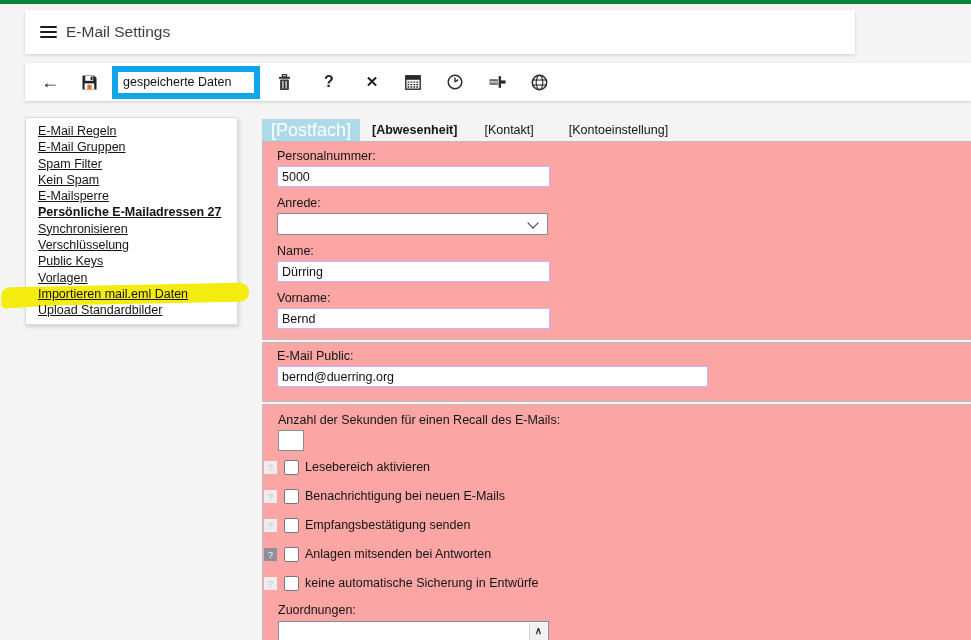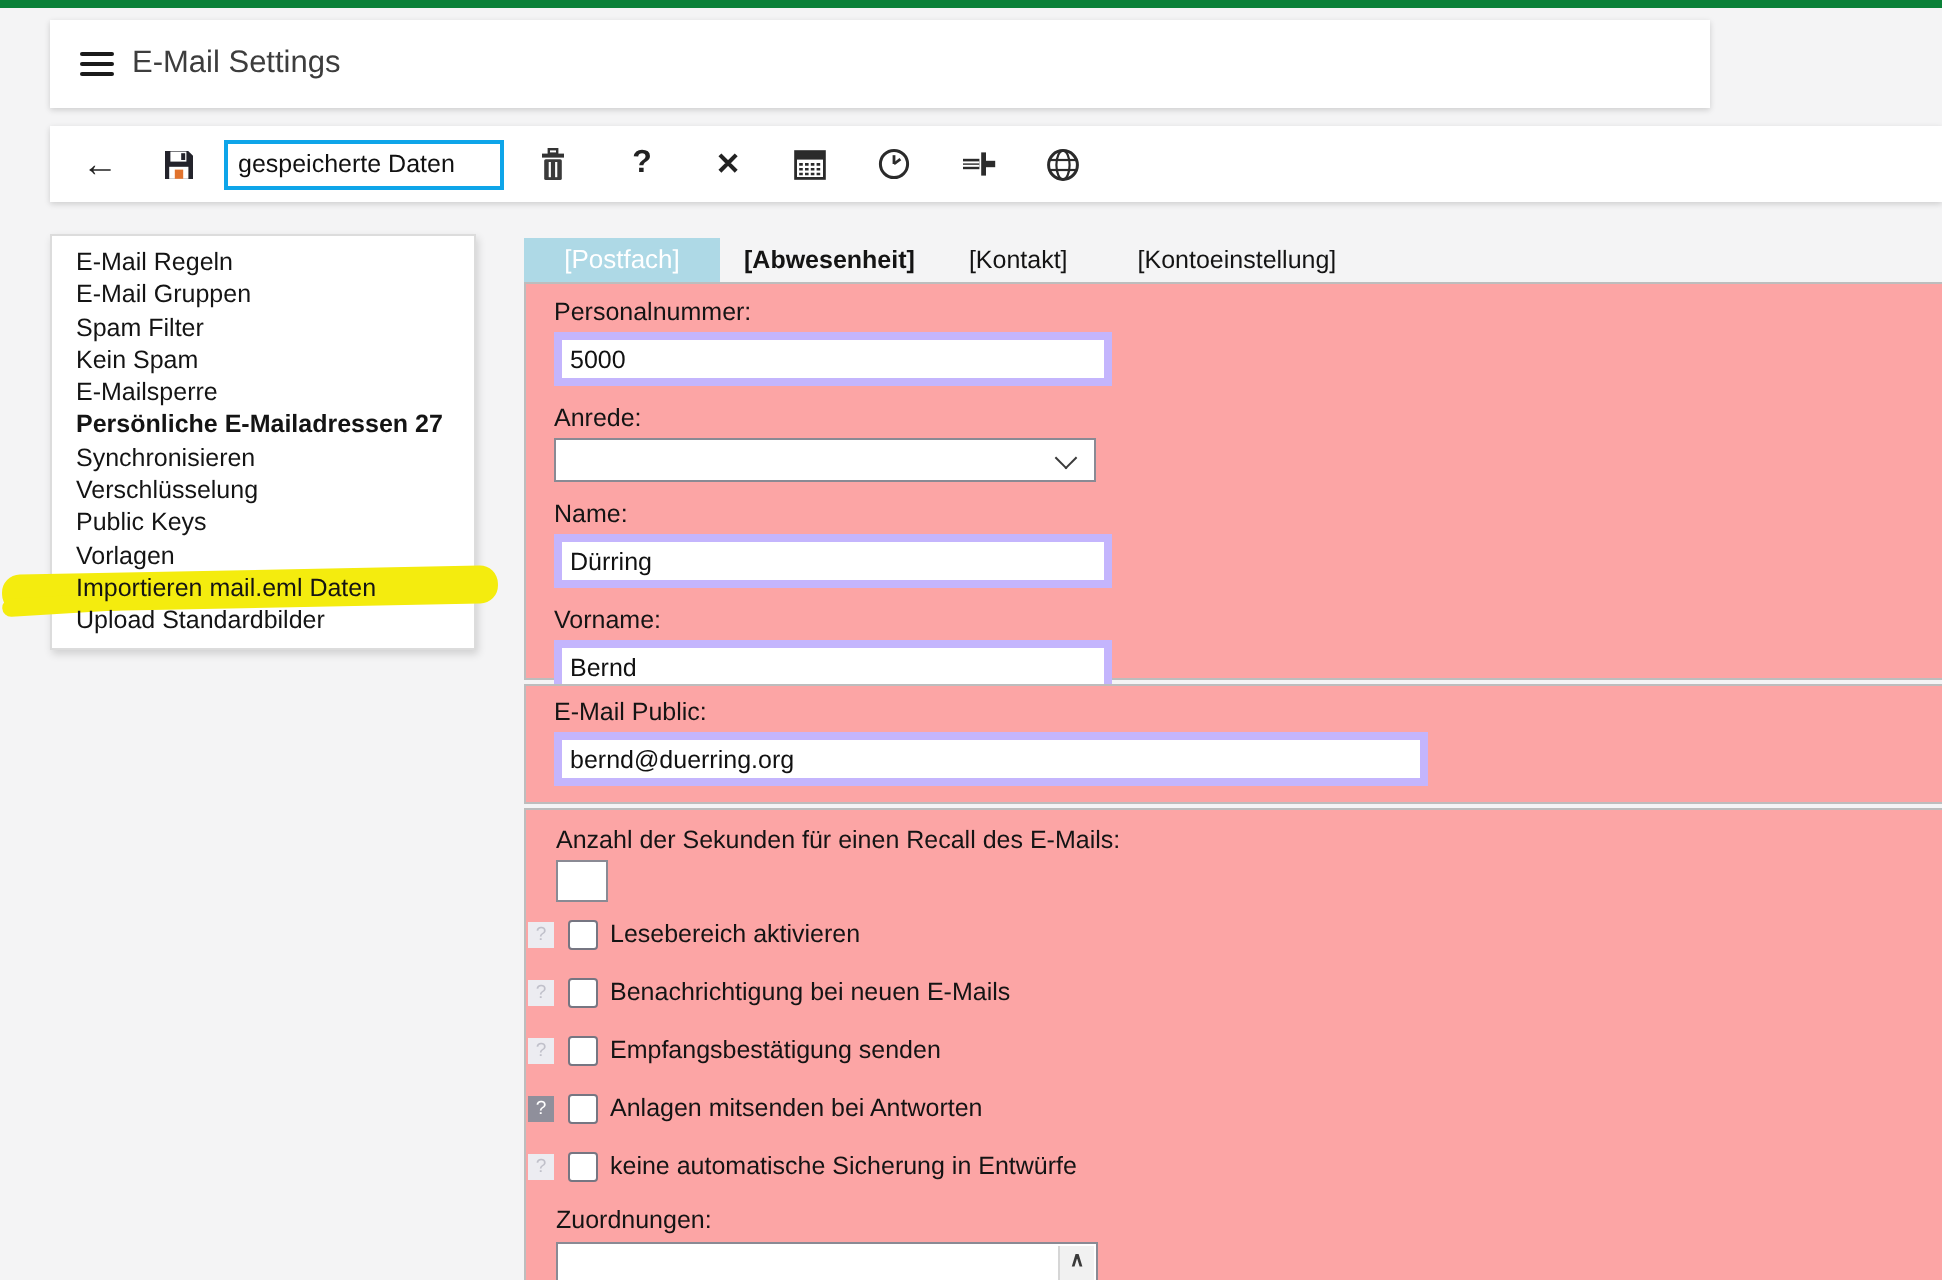--- a/index.html
+++ b/index.html
@@ -24,53 +24,53 @@
   .hamburger div{height:2.6px;background:#1a1a1a;margin:2.6px 0;border-radius:1px;}
   .app-title{margin-left:9px;font-size:15.5px;color:#3d3d3d;}
 
   
   .tool{width:18px;text-align:center;color:#222;flex:0 0 auto;cursor:pointer;}
   .tool.glyph{font-size:18px;line-height:18px;font-weight:600;}
   .tool.help-glyph{font-size:16px;font-weight:700;}
   .tool.close-glyph{font-size:15px;font-weight:600;}
   .tb-input{
     margin-left:13px;width:126px;height:19px;
-    border:2px solid #0ea5e9;font-size:12.5px;padding:1px 5px;color:#111;
+    border:6px solid #0ea5e9;font-size:12.5px;padding:1px 5px;color:#111;
     font-family:"Liberation Sans", sans-serif;
   }
   .ml16{margin-left:16px;} .ml22{margin-left:22px;} .ml17{margin-left:17px;}
   .ml24{margin-left:24px;} .ml25{margin-left:25px;}
 
   
   .sidebar{left:25px;top:117px;width:211px;height:206px;border:1px solid #dcdcdc;
     box-shadow:1px 2px 4px rgba(0,0,0,.15);overflow:visible;}
-  .sidebar ul{position:relative;z-index:2;list-style:none;margin:5px 0 0 0;padding:0 0 0 12px;}
+  .sidebar ul{position:relative;z-index:2;list-style:none;margin:5px 0 0 0;padding:0 0 0 12px;text-decoration:underline;}
   .sidebar li{font-size:12.5px;line-height:16.3px;white-space:nowrap;cursor:pointer;}
   .sidebar li.bold{font-weight:700;}
   .hl-stroke{position:absolute;z-index:1;background:#f4ec0e;border-radius:9px;}
   .hl-main{left:-25px;top:167px;width:248px;height:19px;transform:rotate(-1.1deg);}
   .hl-tail{left:-25px;top:178px;width:120px;height:9px;transform:rotate(-3.5deg);}
 
   
   .tabs{position:absolute;left:262px;top:119px;height:22px;display:flex;align-items:center;}
   .tab-active{width:98px;height:22px;line-height:22px;text-align:center;
-    background:#aed9e6;color:#ffffff;font-size:13px;cursor:pointer;}
+    background:#aed9e6;color:#ffffff;font-size:18px;cursor:pointer;}
   .tab{font-size:12.5px;color:#141414;cursor:pointer;}
   .tab.t1{margin-left:12px;font-weight:bold;} .tab.t2{margin-left:27px;} .tab.t3{margin-left:35px;}
 
   
   .section{position:absolute;left:262px;width:791px;background:#fca5a5;
     border:1px solid #bdbdbd;border-right:none;box-sizing:border-box;}
   .sec-a{top:141px;height:199px;padding:7px 14px 0 14px;}
   .sec-b{top:342px;height:60px;padding:6px 14px 0 14px;}
   .sec-c{top:404px;height:240px;padding:8px 0 0 0;border-bottom:none;}
 
   .f-label{display:block;font-size:12.5px;color:#141414;margin:0 0 3px 0;}
   .gap{margin-top:9px;}
-  .f-input{display:block;width:263px;height:17px;border:4px solid #c4b5fd;
+  .f-input{display:block;width:263px;height:17px;border:1px solid #c4b5fd;
     font-size:12.5px;padding:1px 4px;color:#111;font-family:"Liberation Sans", sans-serif;}
   .f-select{position:relative;width:271px;height:22px;border:1px solid #8a8a94;
     box-sizing:border-box;background:#fff;cursor:pointer;}
   .chev{position:absolute;right:10px;top:5px;width:7px;height:7px;
     border-right:1.8px solid #3a3a3a;border-bottom:1.8px solid #3a3a3a;transform:rotate(45deg);}
   .email-input{width:421px;}
   .inset-label{margin-left:15px;}
   .recall-input{display:block;margin:3px 0 0 15px;width:21px;height:19px;
     border:1px solid #8a8a94;font-size:12.5px;padding:0 0 0 3px;font-family:"Liberation Sans", sans-serif;}
 

